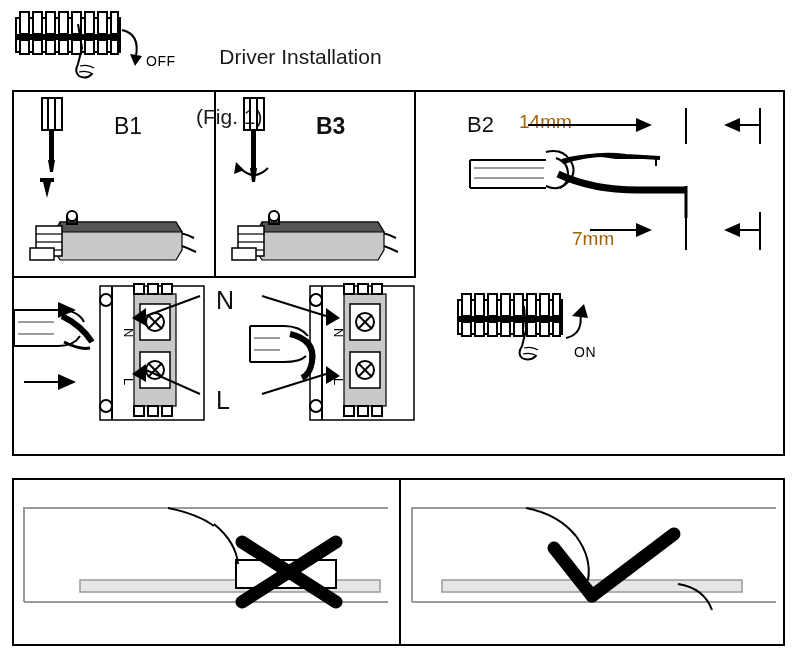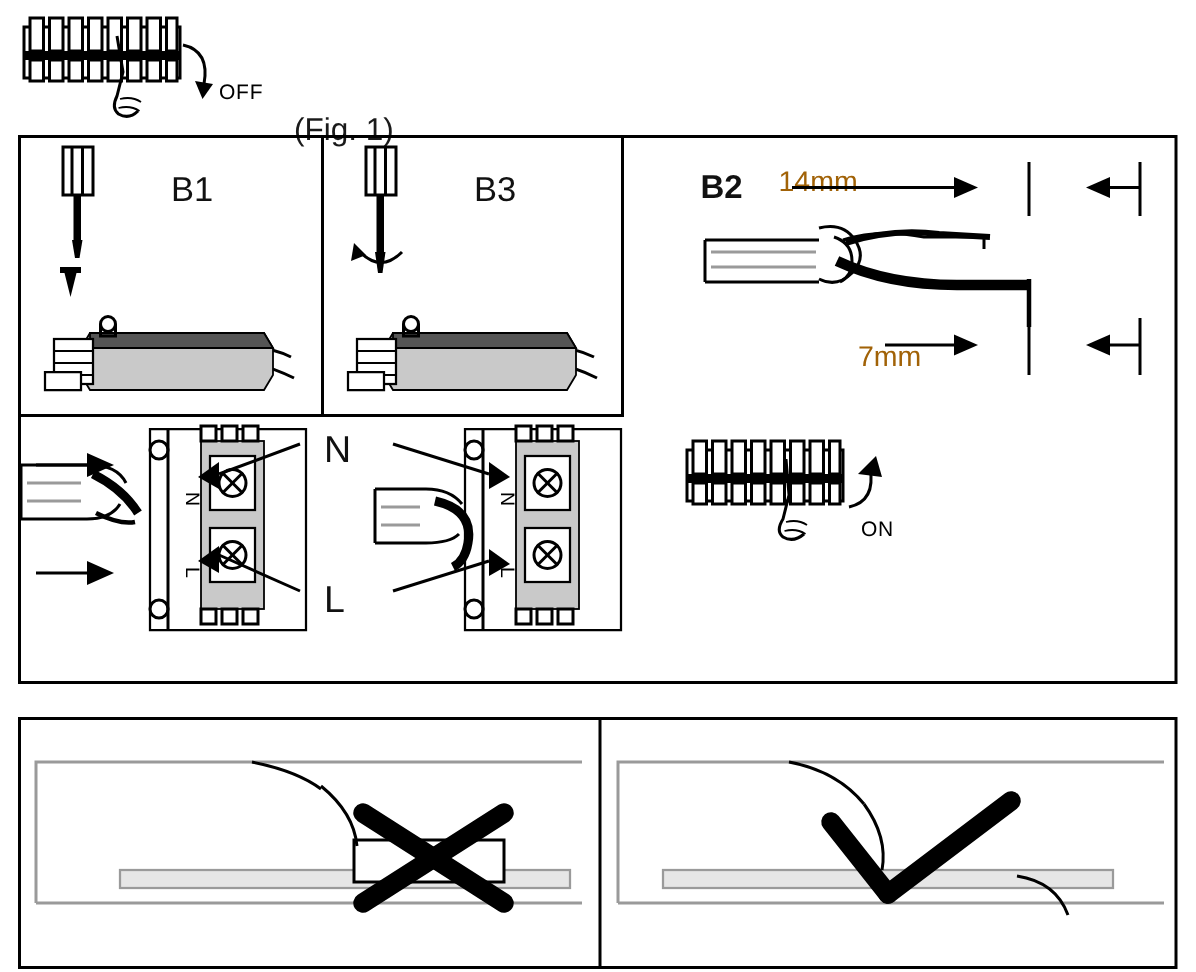--- a/index.html
+++ b/index.html
@@ -160,20 +160,21 @@
         <path class="s-thin" d="M63 60 Q71 58 77 62"></path>
 
         <path class="s-blk" d="M106 18 Q124 22 120 44"></path>
         <polygon class="f-blk" points="114,42 126,44 119,54"></polygon>
       </g>
     </svg>
     <div class="switch-label" style="left:136px; top:47px;">OFF</div>
   </div>
 
   <div id="header-title">
+    <span>Driver Installation</span>
     <span class="l2">(Fig. 1)</span>
   </div>
 
   <div id="main-box"></div>
   <div id="b-row-box"></div>
   <div id="b1b3-divider"></div>
 
   <div class="panel-label" style="left:114px; top:113px;">B1</div>
   <div class="abs" style="left:18px; top:98px;">
     <svg width="190" height="172" viewBox="0 0 190 172">
@@ -205,21 +206,21 @@
         <line class="s-thin" x1="10" y1="48" x2="36" y2="48"></line>
 
         <circle class="s-blk" cx="46" cy="14" r="5" fill="#fff"></circle>
         <path class="s-blk" d="M41 14 L41 22 L51 22 L51 14"></path>
 
         <path class="f-wht" d="M4 46 L28 46 L28 58 L4 58 Z"></path>
       </g>
     </svg>
   </div>
 
-  <div class="panel-label" style="left:316px; top:113px;">B3</div>
+  <div class="panel-label" style="left:316px; top:113px;font-weight:bold;">B3</div>
   <div class="abs" style="left:220px; top:98px;">
     <svg width="190" height="172" viewBox="0 0 190 172">
       <g transform="translate(24,0)">
         <rect class="s-blk" x="0" y="0" width="20" height="32" fill="#fff"></rect>
         <line class="s-blk" x1="6" y1="0" x2="6" y2="32"></line>
         <line class="s-blk" x1="13" y1="0" x2="13" y2="32"></line>
         <rect class="f-blk" x="7" y="32" width="5" height="38"></rect>
         <polygon class="f-blk" points="6,70 13,70 11,84 8,84"></polygon>
       </g>
 
@@ -235,21 +236,21 @@
         <line class="s-thin" x1="10" y1="32" x2="36" y2="32"></line>
         <line class="s-thin" x1="10" y1="40" x2="36" y2="40"></line>
         <line class="s-thin" x1="10" y1="48" x2="36" y2="48"></line>
         <circle class="s-blk" cx="46" cy="14" r="5" fill="#fff"></circle>
         <path class="s-blk" d="M41 14 L41 22 L51 22 L51 14"></path>
         <path class="f-wht" d="M4 46 L28 46 L28 58 L4 58 Z"></path>
       </g>
     </svg>
   </div>
 
-  <div class="panel-label" style="left:467px; top:112px; font-size:22px;font-weight:bold;">B2</div>
+  <div class="panel-label" style="left:467px; top:112px; font-size:22px;">B2</div>
   <div class="dim-text" style="left:519px; top:111px;">14mm</div>
   <div class="dim-text" style="left:572px; top:228px;">7mm</div>
 
   <div class="abs" style="left:440px; top:100px;">
     <svg width="340" height="180" viewBox="0 0 340 180">
 
       <line class="s-blk" x1="88" y1="25" x2="196" y2="25"></line>
       <polygon class="f-blk" points="196,18 212,25 196,32"></polygon>
       <line class="s-blk" x1="246" y1="8" x2="246" y2="44"></line>
       <polygon class="f-blk" points="300,18 284,25 300,32"></polygon>

